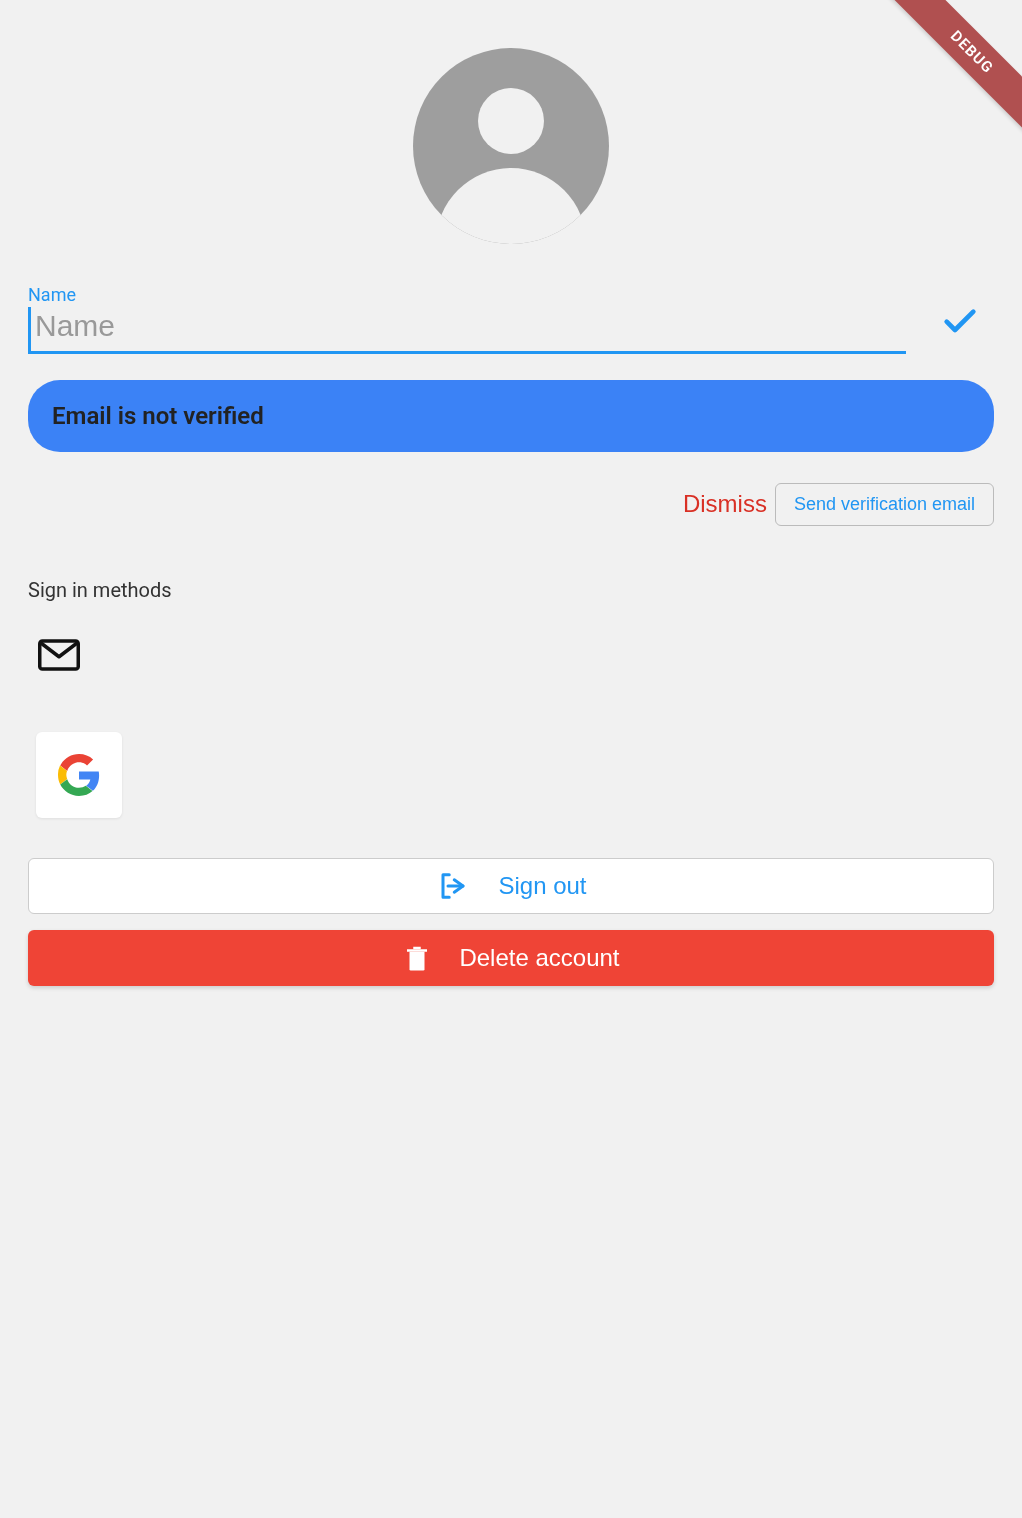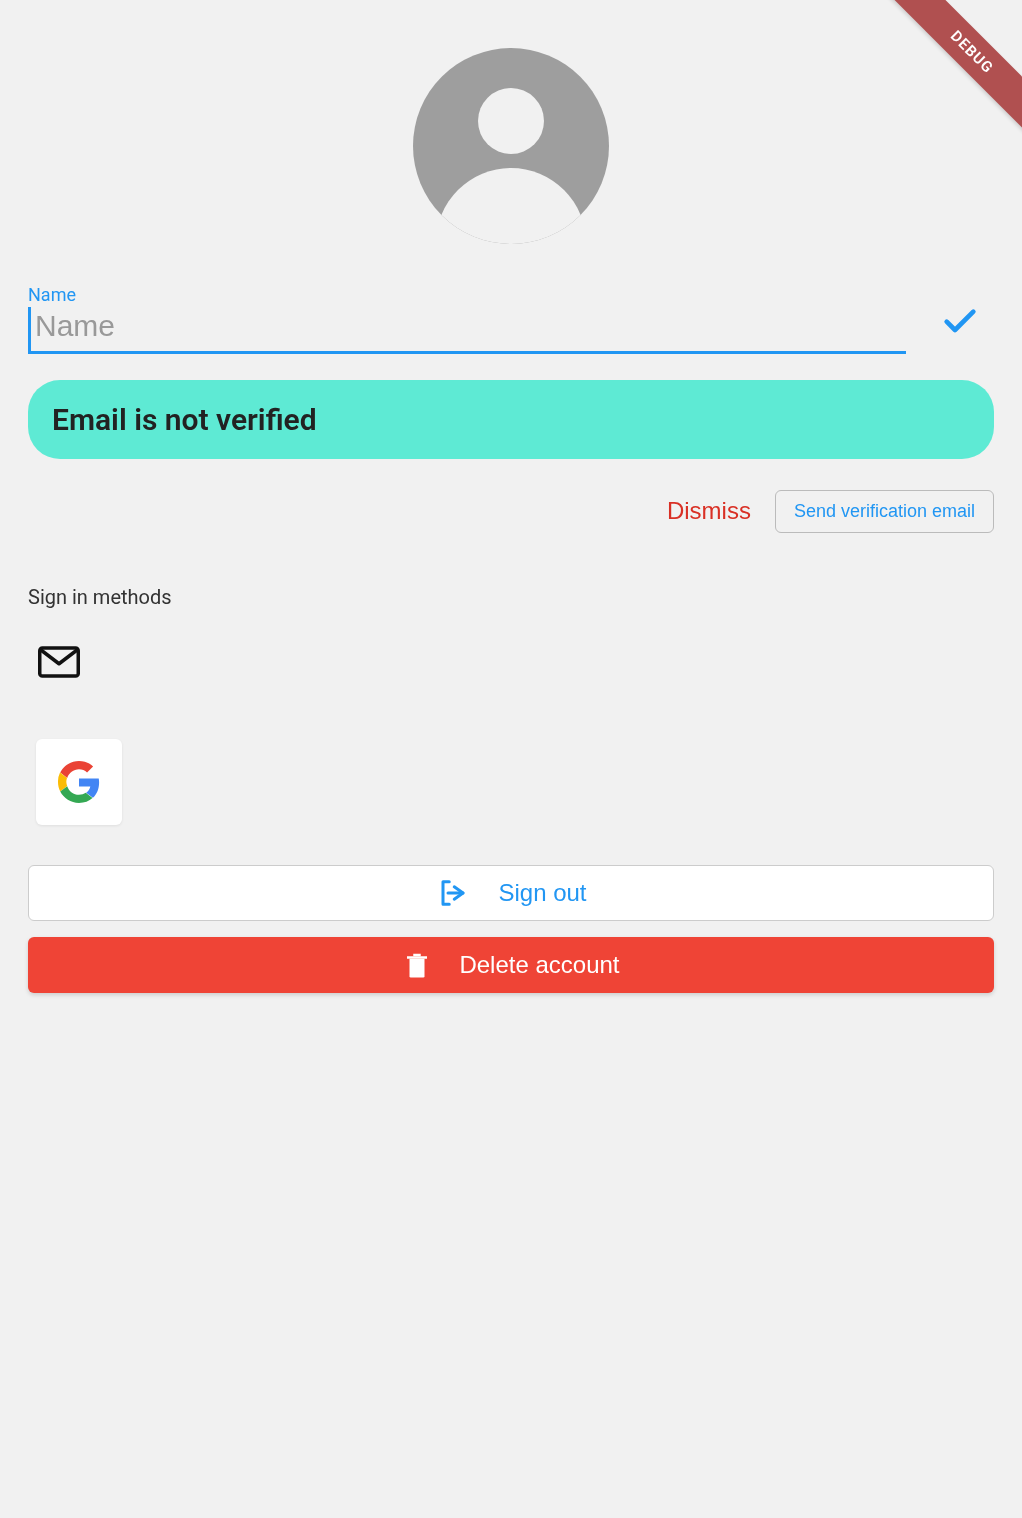--- a/index.html
+++ b/index.html
@@ -104,33 +104,32 @@
       align-items: center;
       justify-content: center;
       color: #2196f3;
       cursor: pointer;
       margin-bottom: 10px;
       margin-right: 10px;
     }
 
     
     .warning {
-      background: #5eead4;
+      background: #3b82f6;
       border-radius: 32px;
       padding: 22px 24px;
       color: #222;
-      font-size: 30px;
+      font-size: 24px;
       font-weight: 600;
       margin-bottom: 28px;
     }
     .warning-actions {
       display: flex;
       justify-content: flex-end;
       align-items: center;
-      gap: 16px;
       margin-bottom: 50px;
     }
     .dismiss-btn {
       color: #d93025;
       font-size: 24px;
       background: none;
       border: none;
       cursor: pointer;
       padding: 10px 8px;
     }

